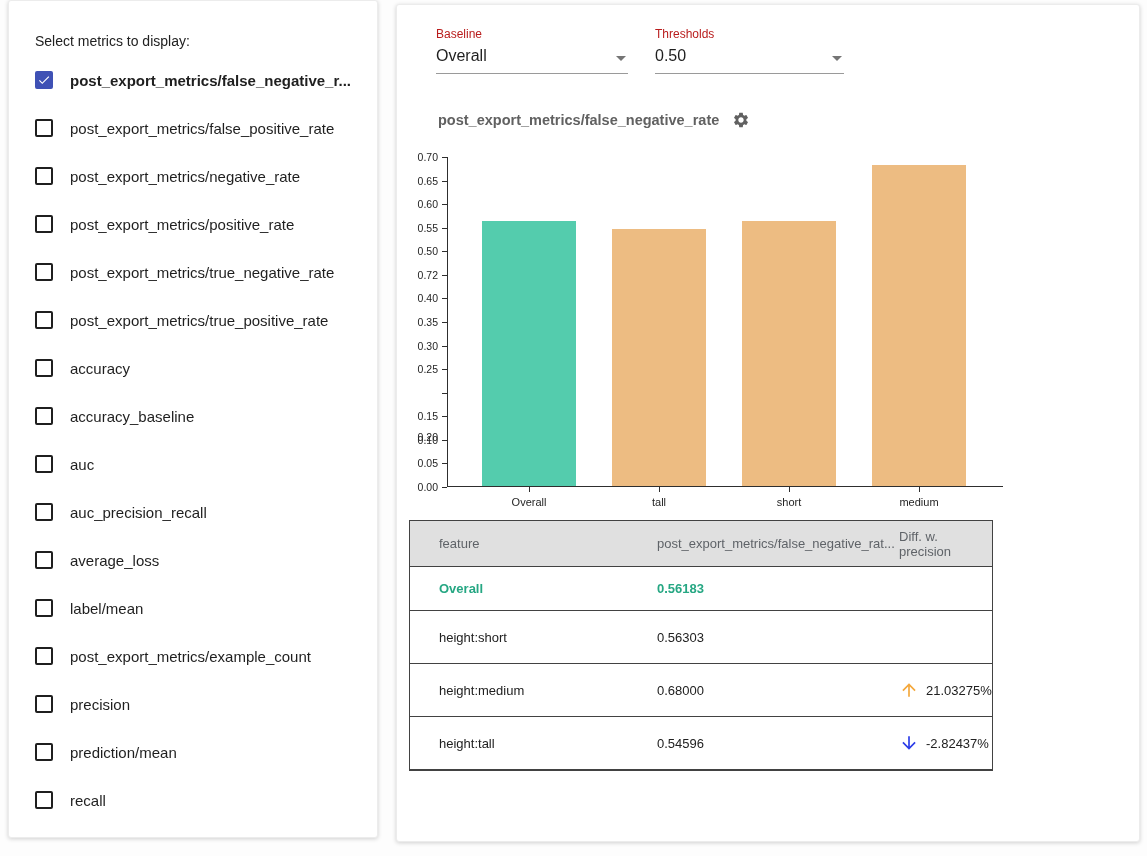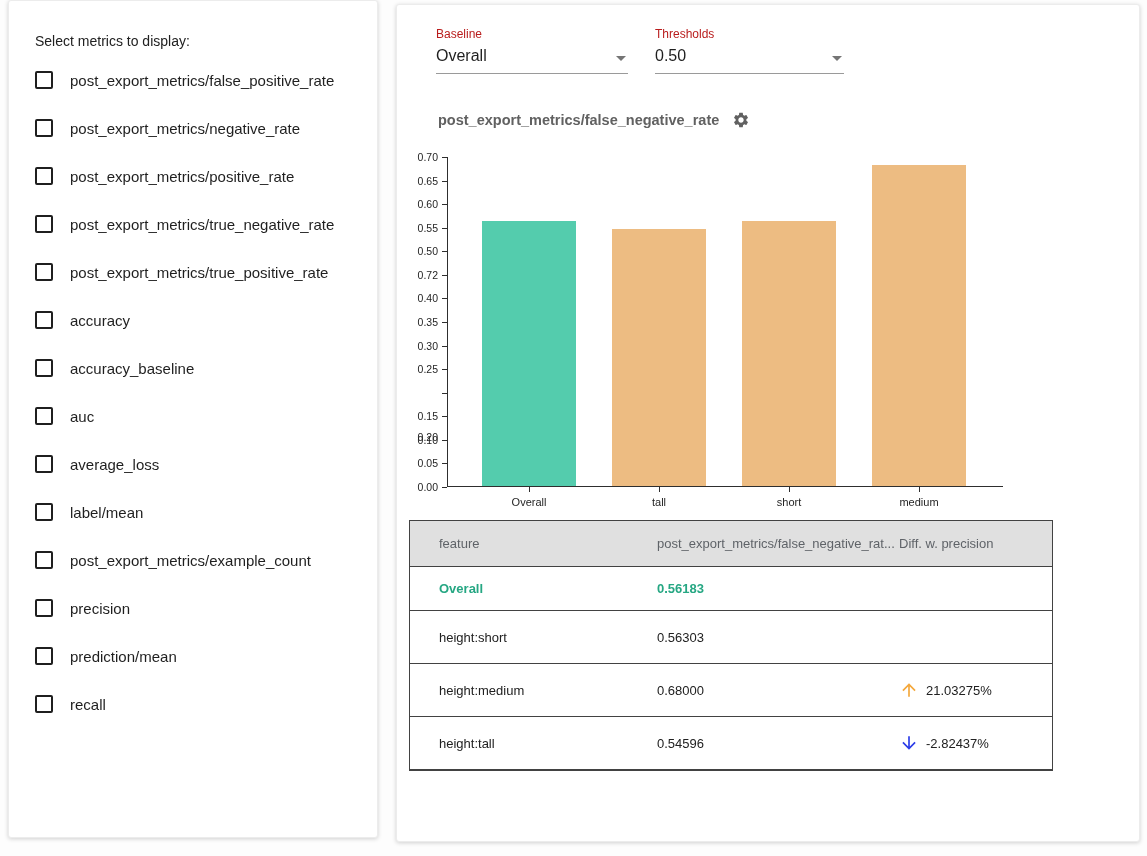--- a/index.html
+++ b/index.html
@@ -37,41 +37,49 @@
   .gear { width:18px; height:18px; cursor:pointer; display:inline-flex; }
   .plot { position:absolute; left:50px; top:152px; width:556px; height:330px;
           border-left:1px solid #2e2e2e; border-bottom:1px solid #2e2e2e; }
   .ytick-label { position:absolute; width:36px; text-align:right; font-size:10.5px; color:#1f1f1f; line-height:10px; }
   .ytick-mark  { position:absolute; width:5px; height:1px; background:#2e2e2e; }
   .bar { position:absolute; bottom:0; }
   .xtick-mark  { position:absolute; width:1px; height:5px; background:#2e2e2e; }
   .xtick-label { position:absolute; font-size:11px; color:#1f1f1f; text-align:center; }
 
   
-  .mtable { position:absolute; left:12px; top:515px; width:644px;
+  .mtable { position:absolute; left:12px; top:515px; width:584px;
             border:1px solid #424242; border-bottom-width:2px; background:#fff; }
   .trow { display:grid; grid-template-columns:247px 237px 1fr; align-items:center; }
   .thead { height:45px; background:#e0e0e0; }
   .thead .tcell { font-size:13px; color:#5f6368; font-weight:400; }
   .tcell:first-child { padding-left:29px; }
   .tcell.diff-col { padding-left:5px; }
   .tbody-row { border-top:1px solid #424242; background:#fff; }
   .tbody-row .tcell { font-size:13px; color:#212121; }
   .tbody-row.baseline-row .feature-cell, .tbody-row.baseline-row .value-cell { color:var(--baseline-text,#26A783); font-weight:700; }
   .diff-cell { display:flex; align-items:center; gap:7px; }
   .diff-cell svg { flex:0 0 auto; }
 </style>
 </head>
 <body>
 
 <div class="page">
 
   <section class="card sidebar">
     <div class="sidebar-title">Select metrics to display:</div>
     <div class="metric-list" id="metric-list">
+        <label class="metric-item checked">
+          <span class="cb checked">
+            <svg viewBox="0 0 24 24" width="14" height="14" fill="#fff">
+              <path d="M9 16.17L4.83 12l-1.42 1.41L9 19 21 7l-1.41-1.41z"></path>
+            </svg>
+          </span>
+          <span class="metric-label">post_export_metrics/false_negative_r...</span>
+        </label>
         <label class="metric-item">
           <span class="cb"></span>
           <span class="metric-label">post_export_metrics/false_positive_rate</span>
         </label>
         <label class="metric-item">
           <span class="cb"></span>
           <span class="metric-label">post_export_metrics/negative_rate</span>
         </label>
         <label class="metric-item">
           <span class="cb"></span>
@@ -89,20 +97,24 @@
           <span class="cb"></span>
           <span class="metric-label">accuracy</span>
         </label>
         <label class="metric-item">
           <span class="cb"></span>
           <span class="metric-label">accuracy_baseline</span>
         </label>
         <label class="metric-item">
           <span class="cb"></span>
           <span class="metric-label">auc</span>
+        </label>
+        <label class="metric-item">
+          <span class="cb"></span>
+          <span class="metric-label">auc_precision_recall</span>
         </label>
         <label class="metric-item">
           <span class="cb"></span>
           <span class="metric-label">average_loss</span>
         </label>
         <label class="metric-item">
           <span class="cb"></span>
           <span class="metric-label">label/mean</span>
         </label>
         <label class="metric-item">

